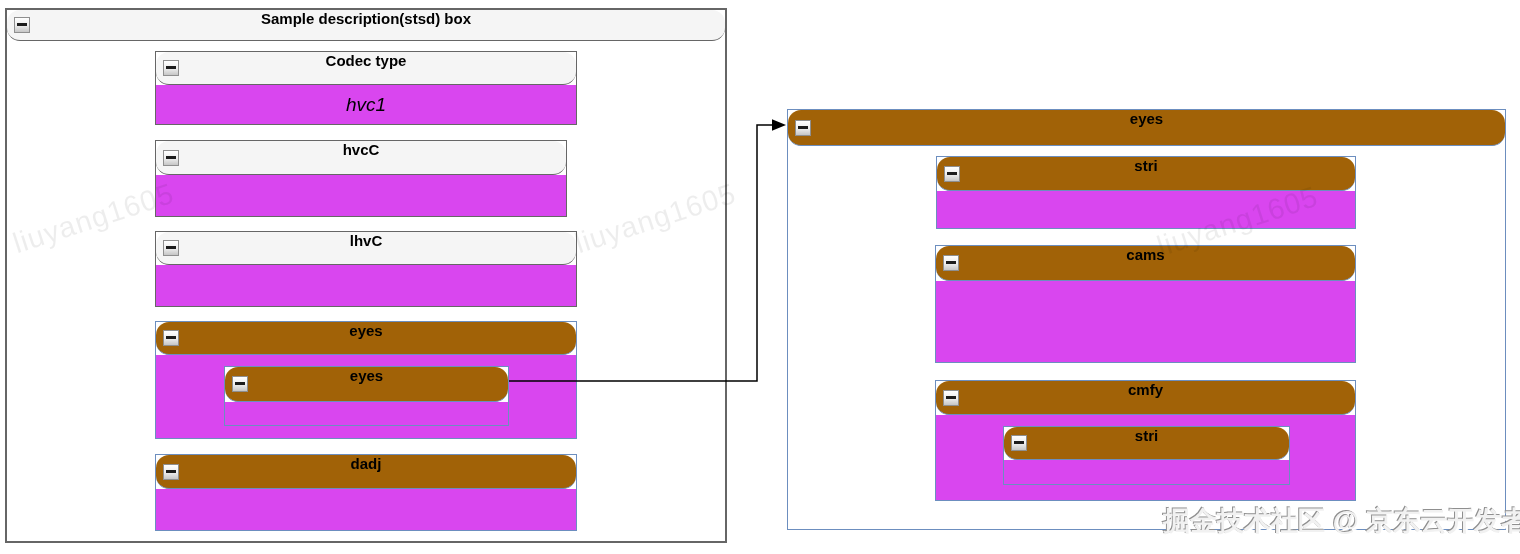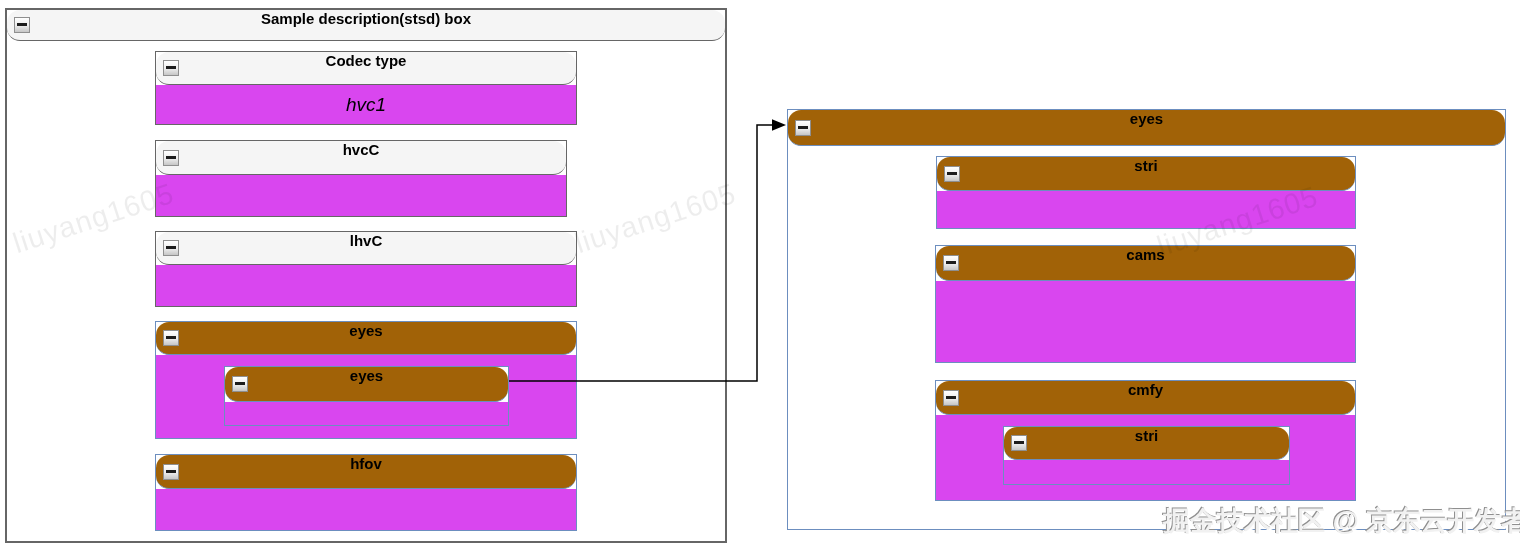--- a/index.html
+++ b/index.html
@@ -109,21 +109,21 @@
     <div class="hdr" style="height:35px">
       <span class="ci"></span>
       <span>eyes</span>
     </div>
     <div class="body"></div>
   </div>
 
   <div class="node blue" style="left:155px;top:454px;width:422px;height:77px">
     <div class="hdr" style="height:34px">
       <span class="ci"></span>
-      <span>hfov</span>
+      <span>dadj</span>
     </div>
     <div class="body"></div>
   </div>
 
   <div class="node blue" style="left:787px;top:109px;width:719px;height:421px">
     <div class="hdr" style="height:36px">
       <span class="ci"></span>
       <span>eyes</span>
     </div>
   </div>

